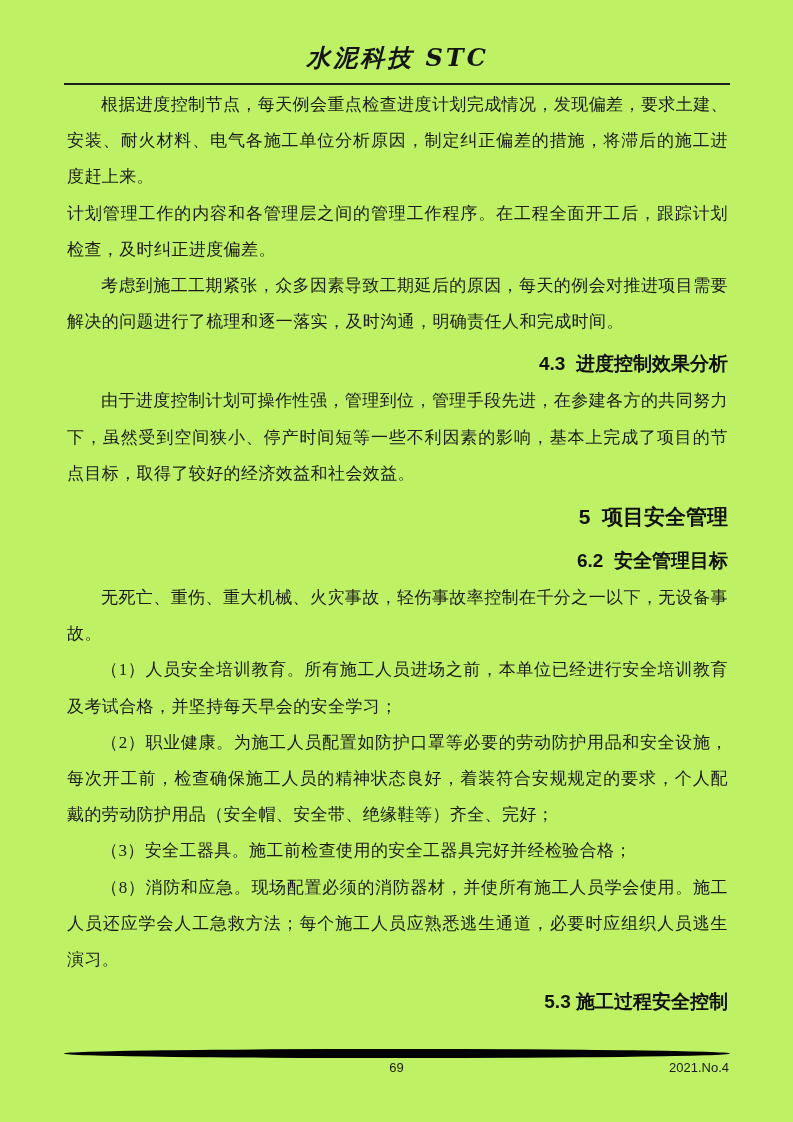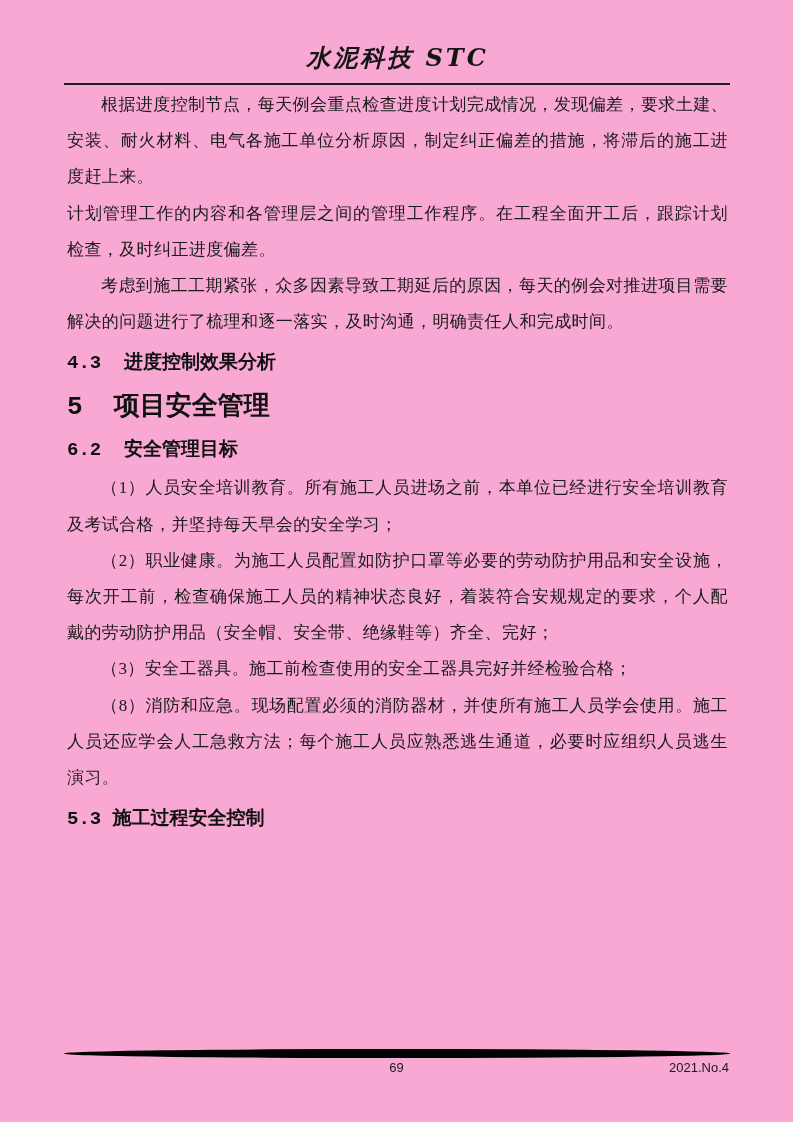--- a/index.html
+++ b/index.html
@@ -4,21 +4,21 @@
 <style>
   html, body {
     margin: 0;
     padding: 0;
     background: #ffffff;
   }
   .page {
     position: relative;
     width: 793px;
     height: 1122px;
-    background: #f9a8d4;
+    background: #bef264;
     overflow: hidden;
     font-family: "Liberation Serif", "DejaVu Serif", serif;
     color: #1b1b1b;
   }
   .header {
     position: absolute;
     left: 65px;
     top: 42px;
     width: 665px;
     text-align: center;
@@ -48,28 +48,29 @@
     margin: 0;
     font-size: 17px;
     line-height: 36.2px;
     text-align: justify;
     letter-spacing: 0.4px;
   }
   .body-par.indent {
     text-indent: 2em;
   }
   .h1, .h2 {
-    font-family: Liberation Mono, monospace;
+    font-family: Liberation Sans, sans-serif;
     font-weight: bold;
     color: #111111;
     white-space: pre-wrap;
     margin: 5px 0 1px 0;
+    text-align: right;
   }
   .h1 {
-    font-size: 26px;
+    font-size: 21px;
     line-height: 40px;
   }
   .h2 {
     font-size: 19px;
     line-height: 37px;
   }
   .footer-bar {
     position: absolute;
     left: 64px;
     top: 1049px;
@@ -103,22 +104,24 @@
   <div class="header">
     <span class="header-title">水泥科技 STC</span>
   </div>
   <div class="header-rule"></div>
 
   <div class="content">
     <p class="body-par indent">根据进度控制节点，每天例会重点检查进度计划完成情况，发现偏差，要求土建、安装、耐火材料、电气各施工单位分析原因，制定纠正偏差的措施，将滞后的施工进度赶上来。</p>
     <p class="body-par">计划管理工作的内容和各管理层之间的管理工作程序。在工程全面开工后，跟踪计划检查，及时纠正进度偏差。</p>
     <p class="body-par indent">考虑到施工工期紧张，众多因素导致工期延后的原因，每天的例会对推进项目需要解决的问题进行了梳理和逐一落实，及时沟通，明确责任人和完成时间。</p>
     <div class="h2">4.3  进度控制效果分析</div>
+    <p class="body-par indent">由于进度控制计划可操作性强，管理到位，管理手段先进，在参建各方的共同努力下，虽然受到空间狭小、停产时间短等一些不利因素的影响，基本上完成了项目的节点目标，取得了较好的经济效益和社会效益。</p>
     <div class="h1">5  项目安全管理</div>
     <div class="h2">6.2  安全管理目标</div>
+    <p class="body-par indent">无死亡、重伤、重大机械、火灾事故，轻伤事故率控制在千分之一以下，无设备事故。</p>
     <p class="body-par indent">（1）人员安全培训教育。所有施工人员进场之前，本单位已经进行安全培训教育及考试合格，并坚持每天早会的安全学习；</p>
     <p class="body-par indent">（2）职业健康。为施工人员配置如防护口罩等必要的劳动防护用品和安全设施，每次开工前，检查确保施工人员的精神状态良好，着装符合安规规定的要求，个人配戴的劳动防护用品（安全帽、安全带、绝缘鞋等）齐全、完好；</p>
     <p class="body-par indent">（3）安全工器具。施工前检查使用的安全工器具完好并经检验合格；</p>
     <p class="body-par indent">（8）消防和应急。现场配置必须的消防器材，并使所有施工人员学会使用。施工人员还应学会人工急救方法；每个施工人员应熟悉逃生通道，必要时应组织人员逃生演习。</p>
     <div class="h2">5.3 施工过程安全控制</div>
   </div>
 
   <svg class="footer-bar" viewBox="0 0 666 9" preserveAspectRatio="none" xmlns="http://www.w3.org/2000/svg">
     <ellipse cx="333" cy="4.5" rx="333" ry="4.5" fill="#000000"></ellipse>
   </svg>

